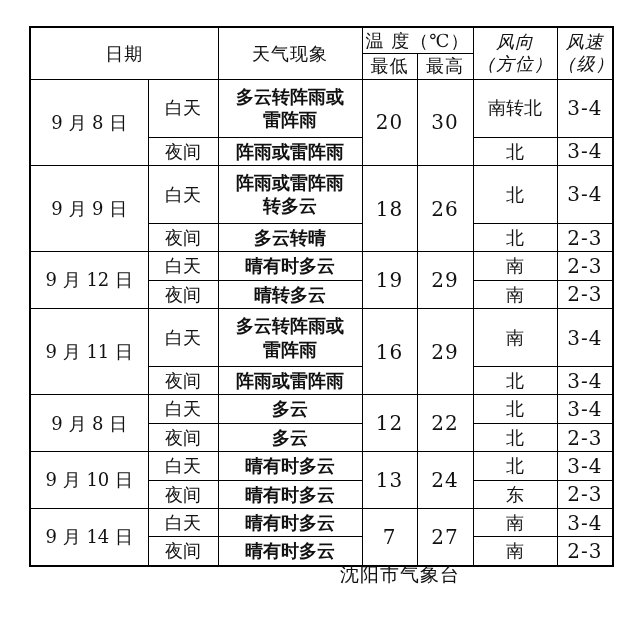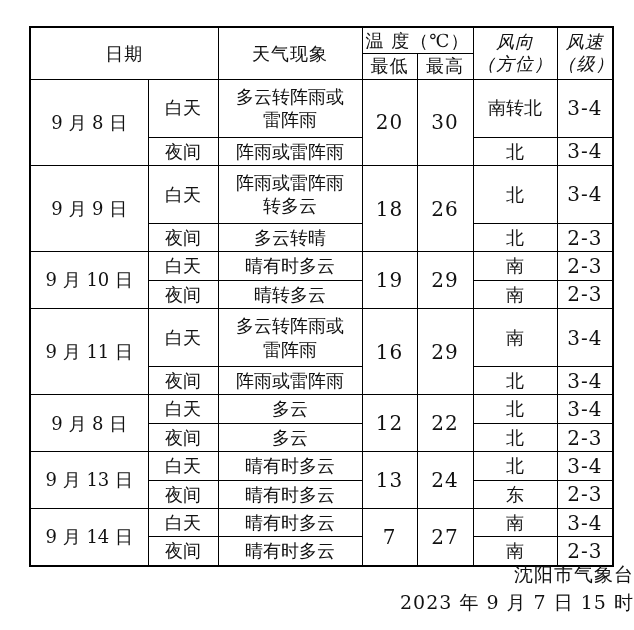--- a/index.html
+++ b/index.html
@@ -40,28 +40,28 @@
     font-size: 18px;
     padding: 0;
     line-height: 1.3;
     overflow: hidden;
   }
   thead tr { height: 26px; }
   th { letter-spacing: 1px; }
   th .hdr-line { display: block; line-height: 1.25; font-style: italic; }
   tr.h-tall  { height: 58px; }
   tr.h-short { height: 28px; }
-  td.weather { padding: 2px 16px; }
+  td.weather { padding: 2px 16px; font-weight: bold; }
   td.num { font-size: 20px; letter-spacing: 1px; }
   .footer {
     position: absolute;
     left: 340px;
     top: 560px;
     width: 294px;
-    text-align: right;
+    text-align: left;
     font-size: 19px;
   }
   .footer .line { display: block; line-height: 28px; letter-spacing: 1px; }
 </style>
 </head>
 <body>
 
 <div class="table-wrap">
   <table class="forecast">
     <colgroup>
@@ -117,21 +117,21 @@
           <td>北</td>
           <td class="num">3-4</td>
         </tr>
         <tr class="h-short">
           <td>夜间</td>
           <td class="weather">多云转晴</td>
           <td>北</td>
           <td class="num">2-3</td>
         </tr>
         <tr class="h-short">
-          <td rowspan="2">9 月 10 日</td>
+          <td rowspan="2">9 月 12 日</td>
           <td>白天</td>
           <td class="weather">晴有时多云</td>
           <td rowspan="2" class="num">19</td>
           <td rowspan="2" class="num">29</td>
           <td>南</td>
           <td class="num">2-3</td>
         </tr>
         <tr class="h-short">
           <td>夜间</td>
           <td class="weather">晴转多云</td>
@@ -162,21 +162,21 @@
           <td>北</td>
           <td class="num">3-4</td>
         </tr>
         <tr class="h-short">
           <td>夜间</td>
           <td class="weather">多云</td>
           <td>北</td>
           <td class="num">2-3</td>
         </tr>
         <tr class="h-short">
-          <td rowspan="2">9 月 13 日</td>
+          <td rowspan="2">9 月 10 日</td>
           <td>白天</td>
           <td class="weather">晴有时多云</td>
           <td rowspan="2" class="num">13</td>
           <td rowspan="2" class="num">24</td>
           <td>北</td>
           <td class="num">3-4</td>
         </tr>
         <tr class="h-short">
           <td>夜间</td>
           <td class="weather">晴有时多云</td>
@@ -197,14 +197,13 @@
           <td class="weather">晴有时多云</td>
           <td>南</td>
           <td class="num">2-3</td>
         </tr>
       </tbody>
   </table>
 </div>
 
 <div class="footer">
   <span class="line">沈阳市气象台</span>
-  <span class="line">2023 年 9 月 7 日 15 时</span>
 </div>
 
 </body></html>

